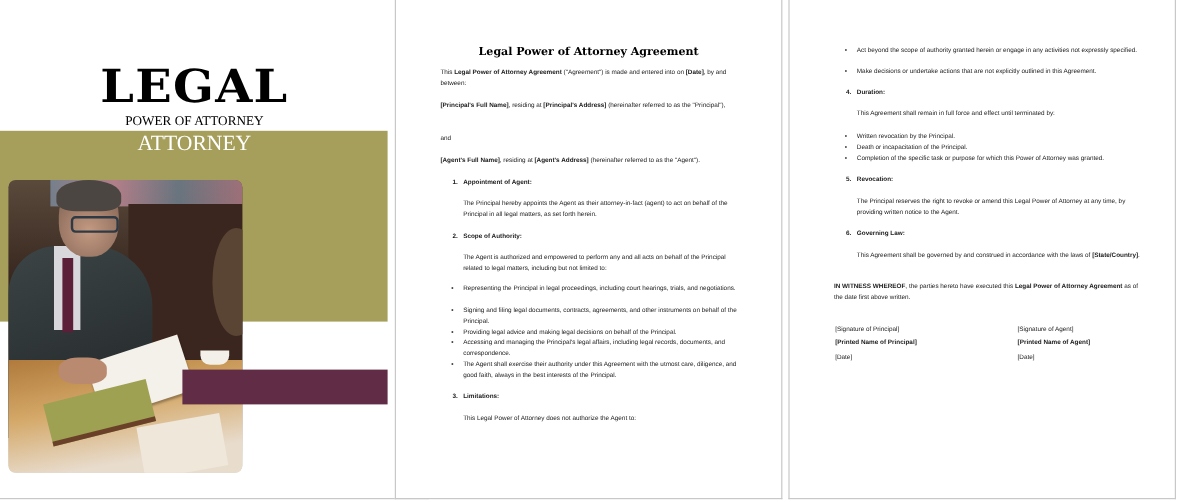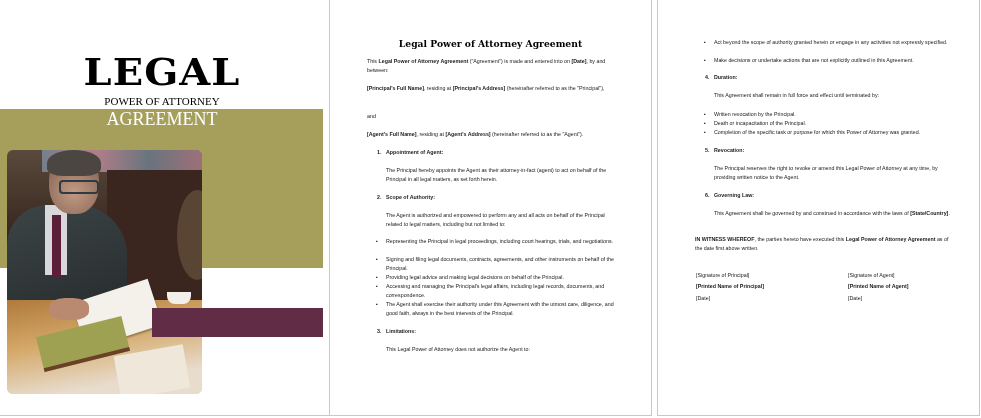--- a/index.html
+++ b/index.html
@@ -78,21 +78,21 @@
   #page3 .bl { left:46px; width:253px; }
   .sig { position:absolute; font-size:5.3px; line-height:8px; }
 </style>
 </head>
 <body>
 
 <div class="page" id="page1">
   <div class="olive-band"></div>
   <div class="cover-legal">LEGAL</div>
   <div class="cover-poa">POWER OF ATTORNEY</div>
-  <div class="cover-agreement">AGREEMENT</div>
+  <div class="cover-agreement">ATTORNEY</div>
   <div class="photo">
     <div class="window"></div>
     <div class="booth"></div>
     <div class="hair2"></div>
     <div class="suit"></div>
     <div class="shirt"></div>
     <div class="tie"></div>
     <div class="head"></div>
     <div class="hair"></div>
     <div class="glasses"></div>

